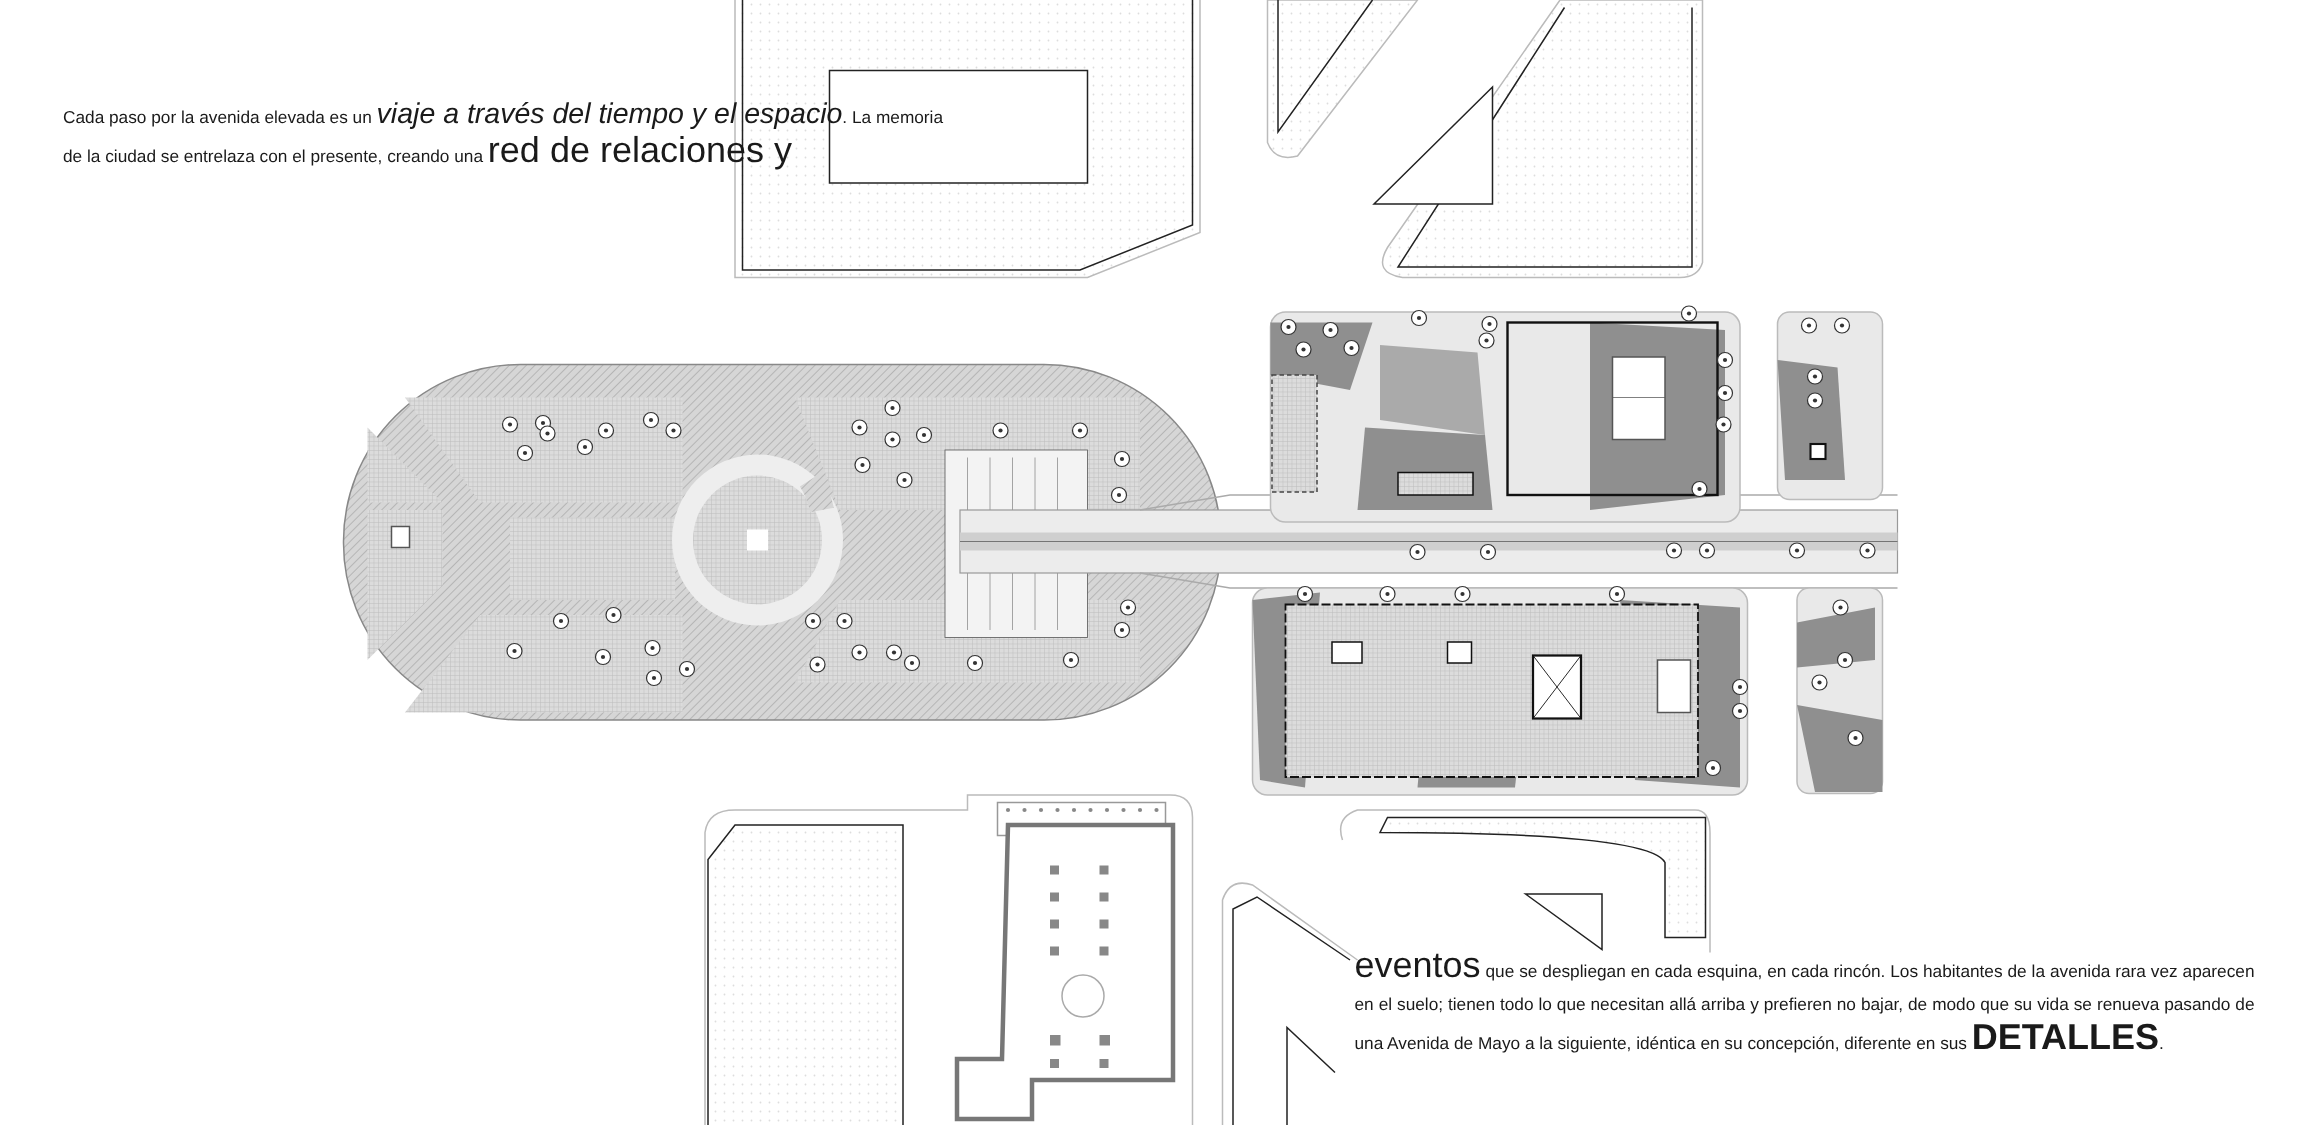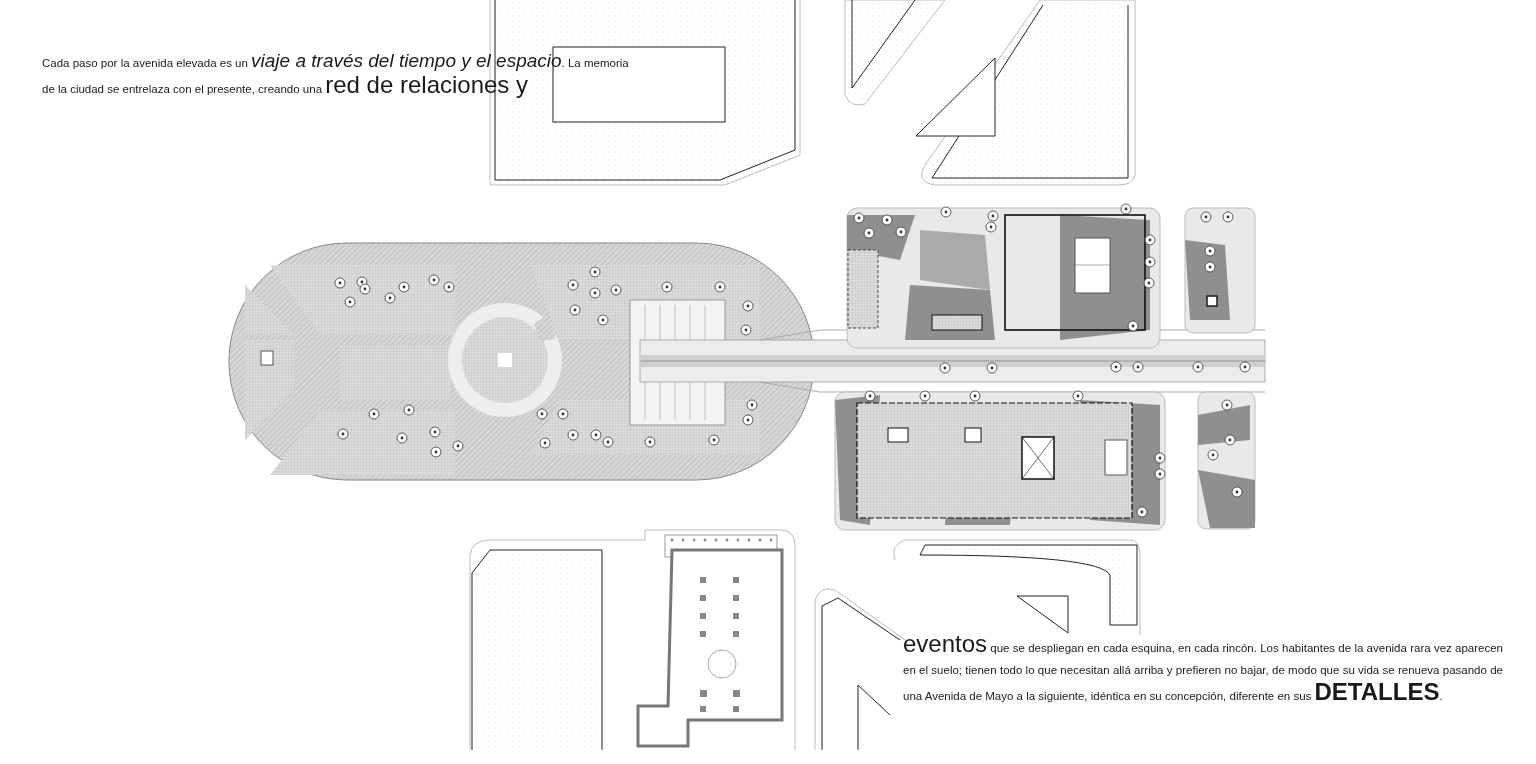--- a/index.html
+++ b/index.html
@@ -1,19 +1,19 @@
 <!DOCTYPE html>
 <html><head>
 <meta charset="utf-8">
 <style>
   html,body{margin:0;padding:0;background:#fff;}
   body{width:1536px;height:764px;position:relative;overflow:hidden;font-family:"Liberation Sans",sans-serif;color:#111;}
   svg.plan{position:absolute;left:0;top:0;width:1536px;height:764px;}
   .txt{position:absolute;font-size:11.5px;line-height:22px;color:#1a1a1a;}
-  .t1{left:42px;top:50px;width:600px;}
+  .t1{left:42px;top:66px;width:600px;}
   .t1 .it{font-style:italic;font-size:19px;}
   .t1 .big{font-size:24px;}
   .t2{left:903px;top:633px;width:600px;text-align:justify;}
   .t2 .big{font-size:24px;}
   .t2 .bold{font-size:24px;font-weight:bold;}
 </style>
 </head>
 <body>
 
 <svg class="plan" viewBox="0 0 1536 764">

